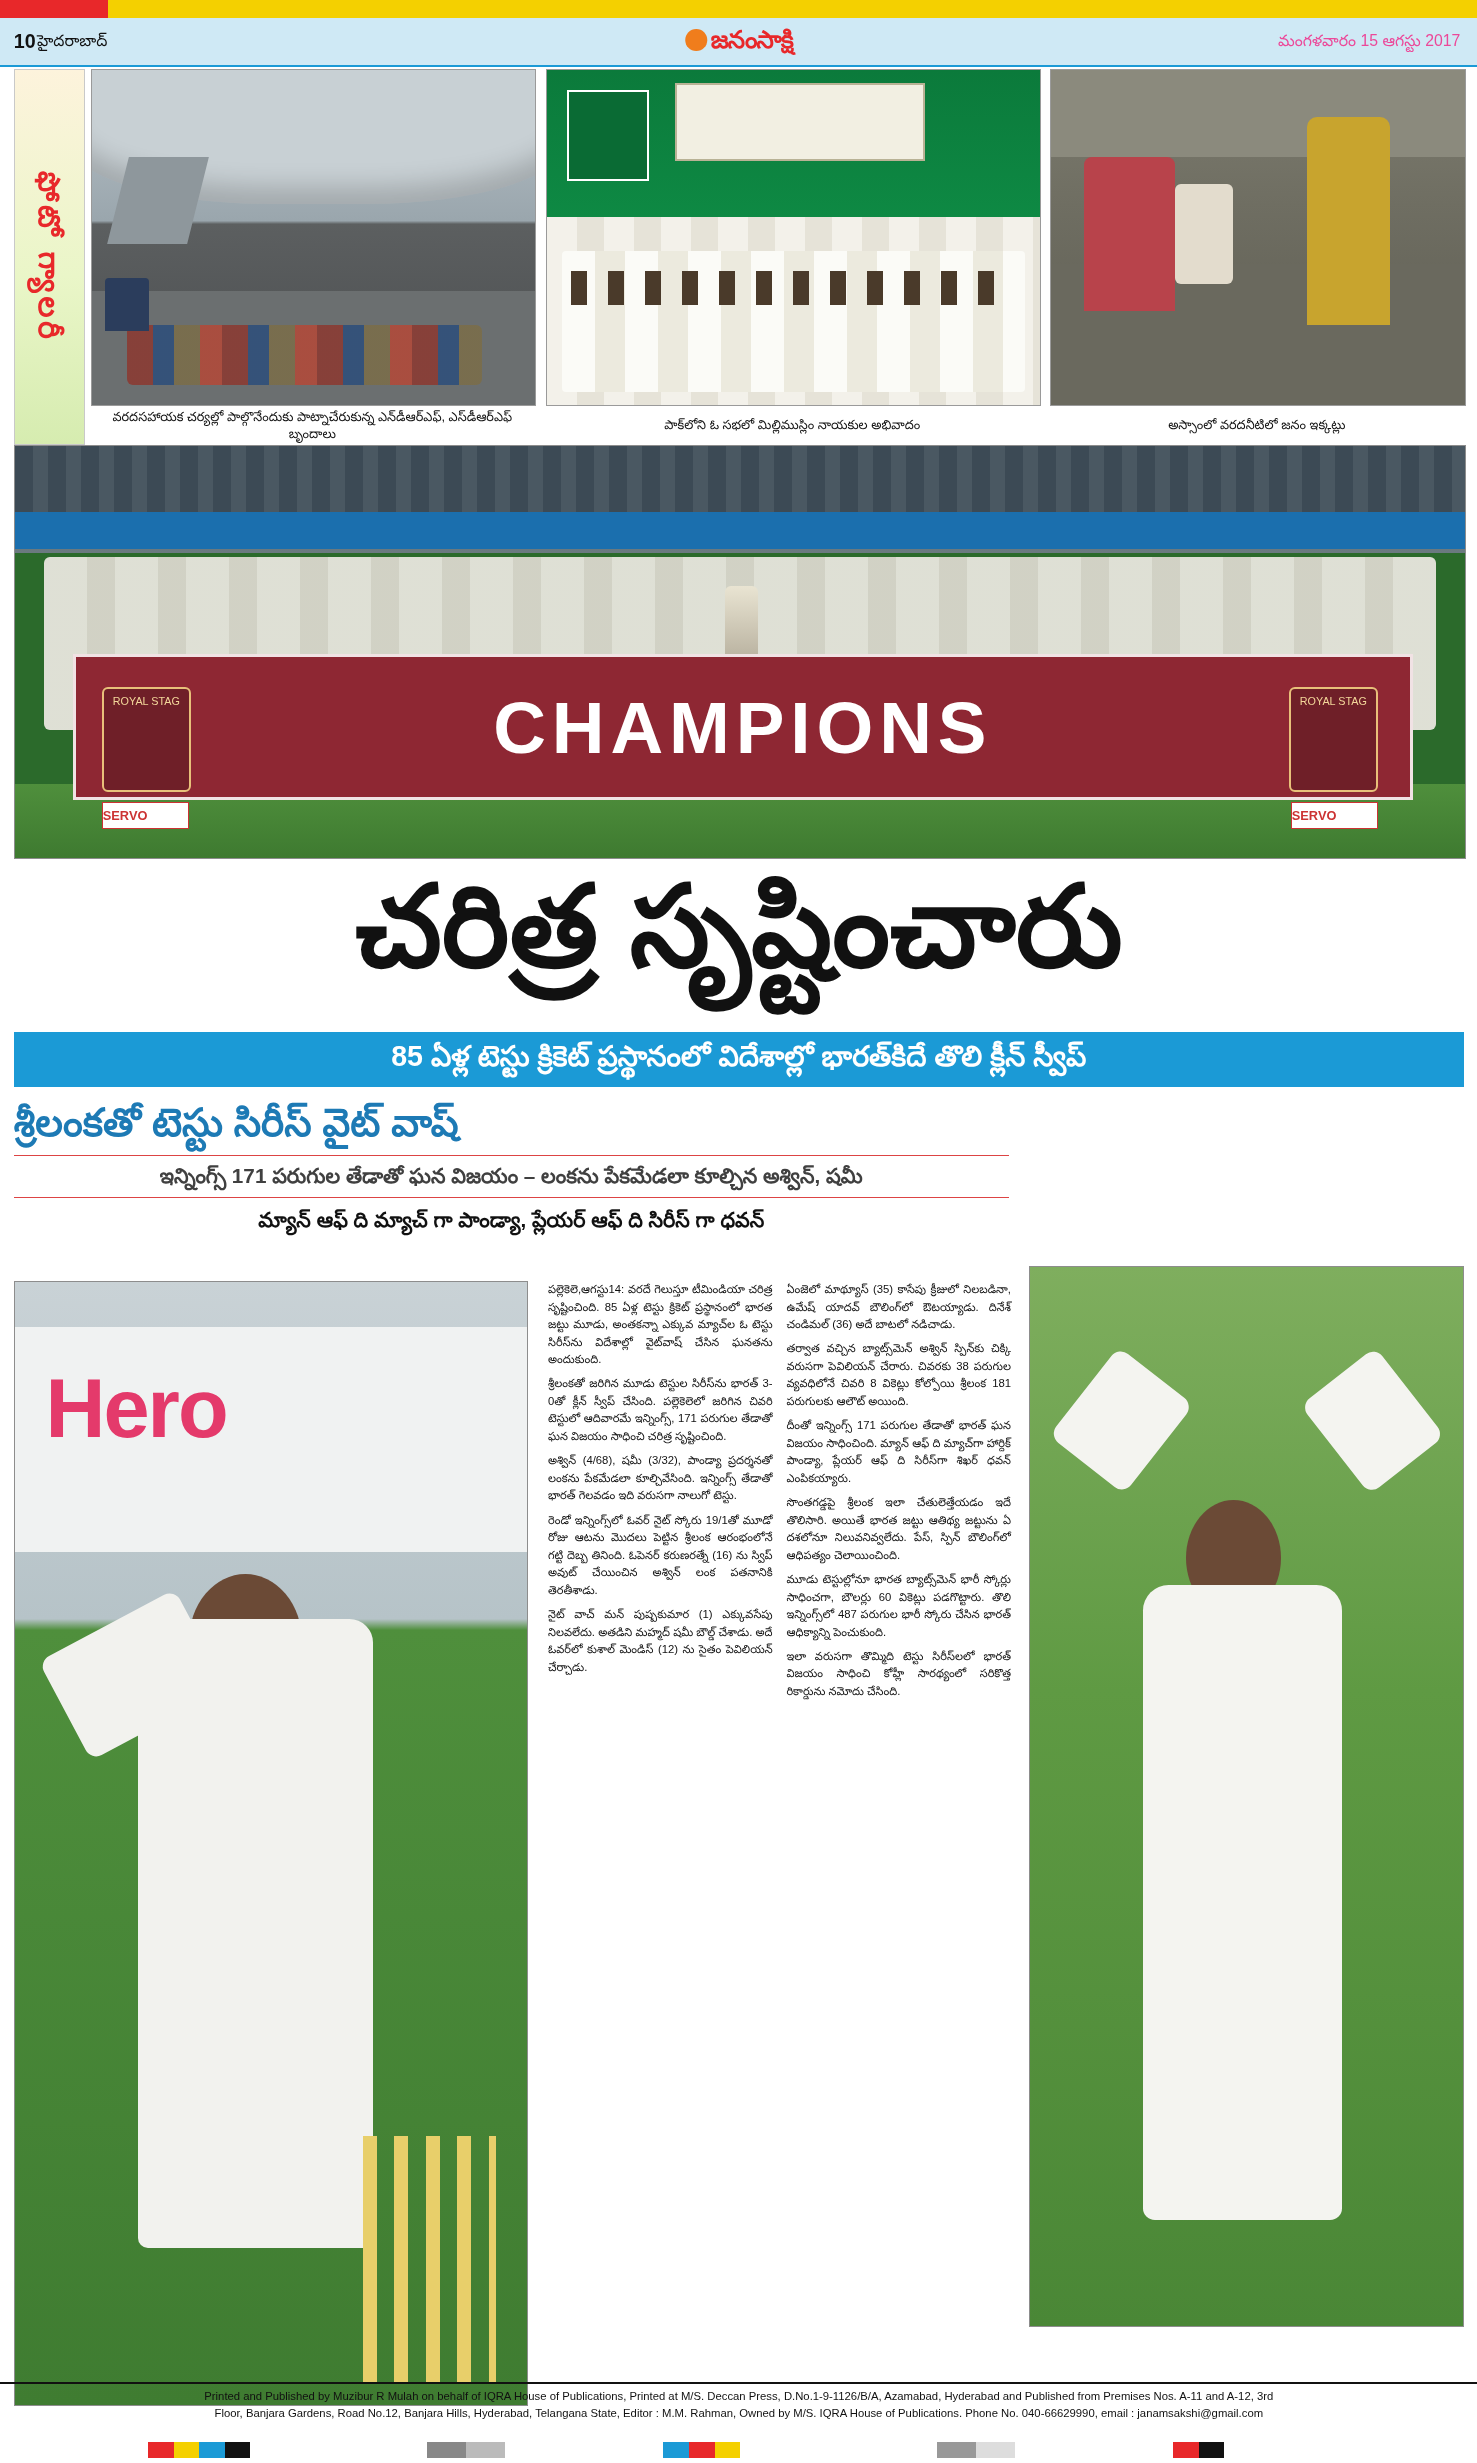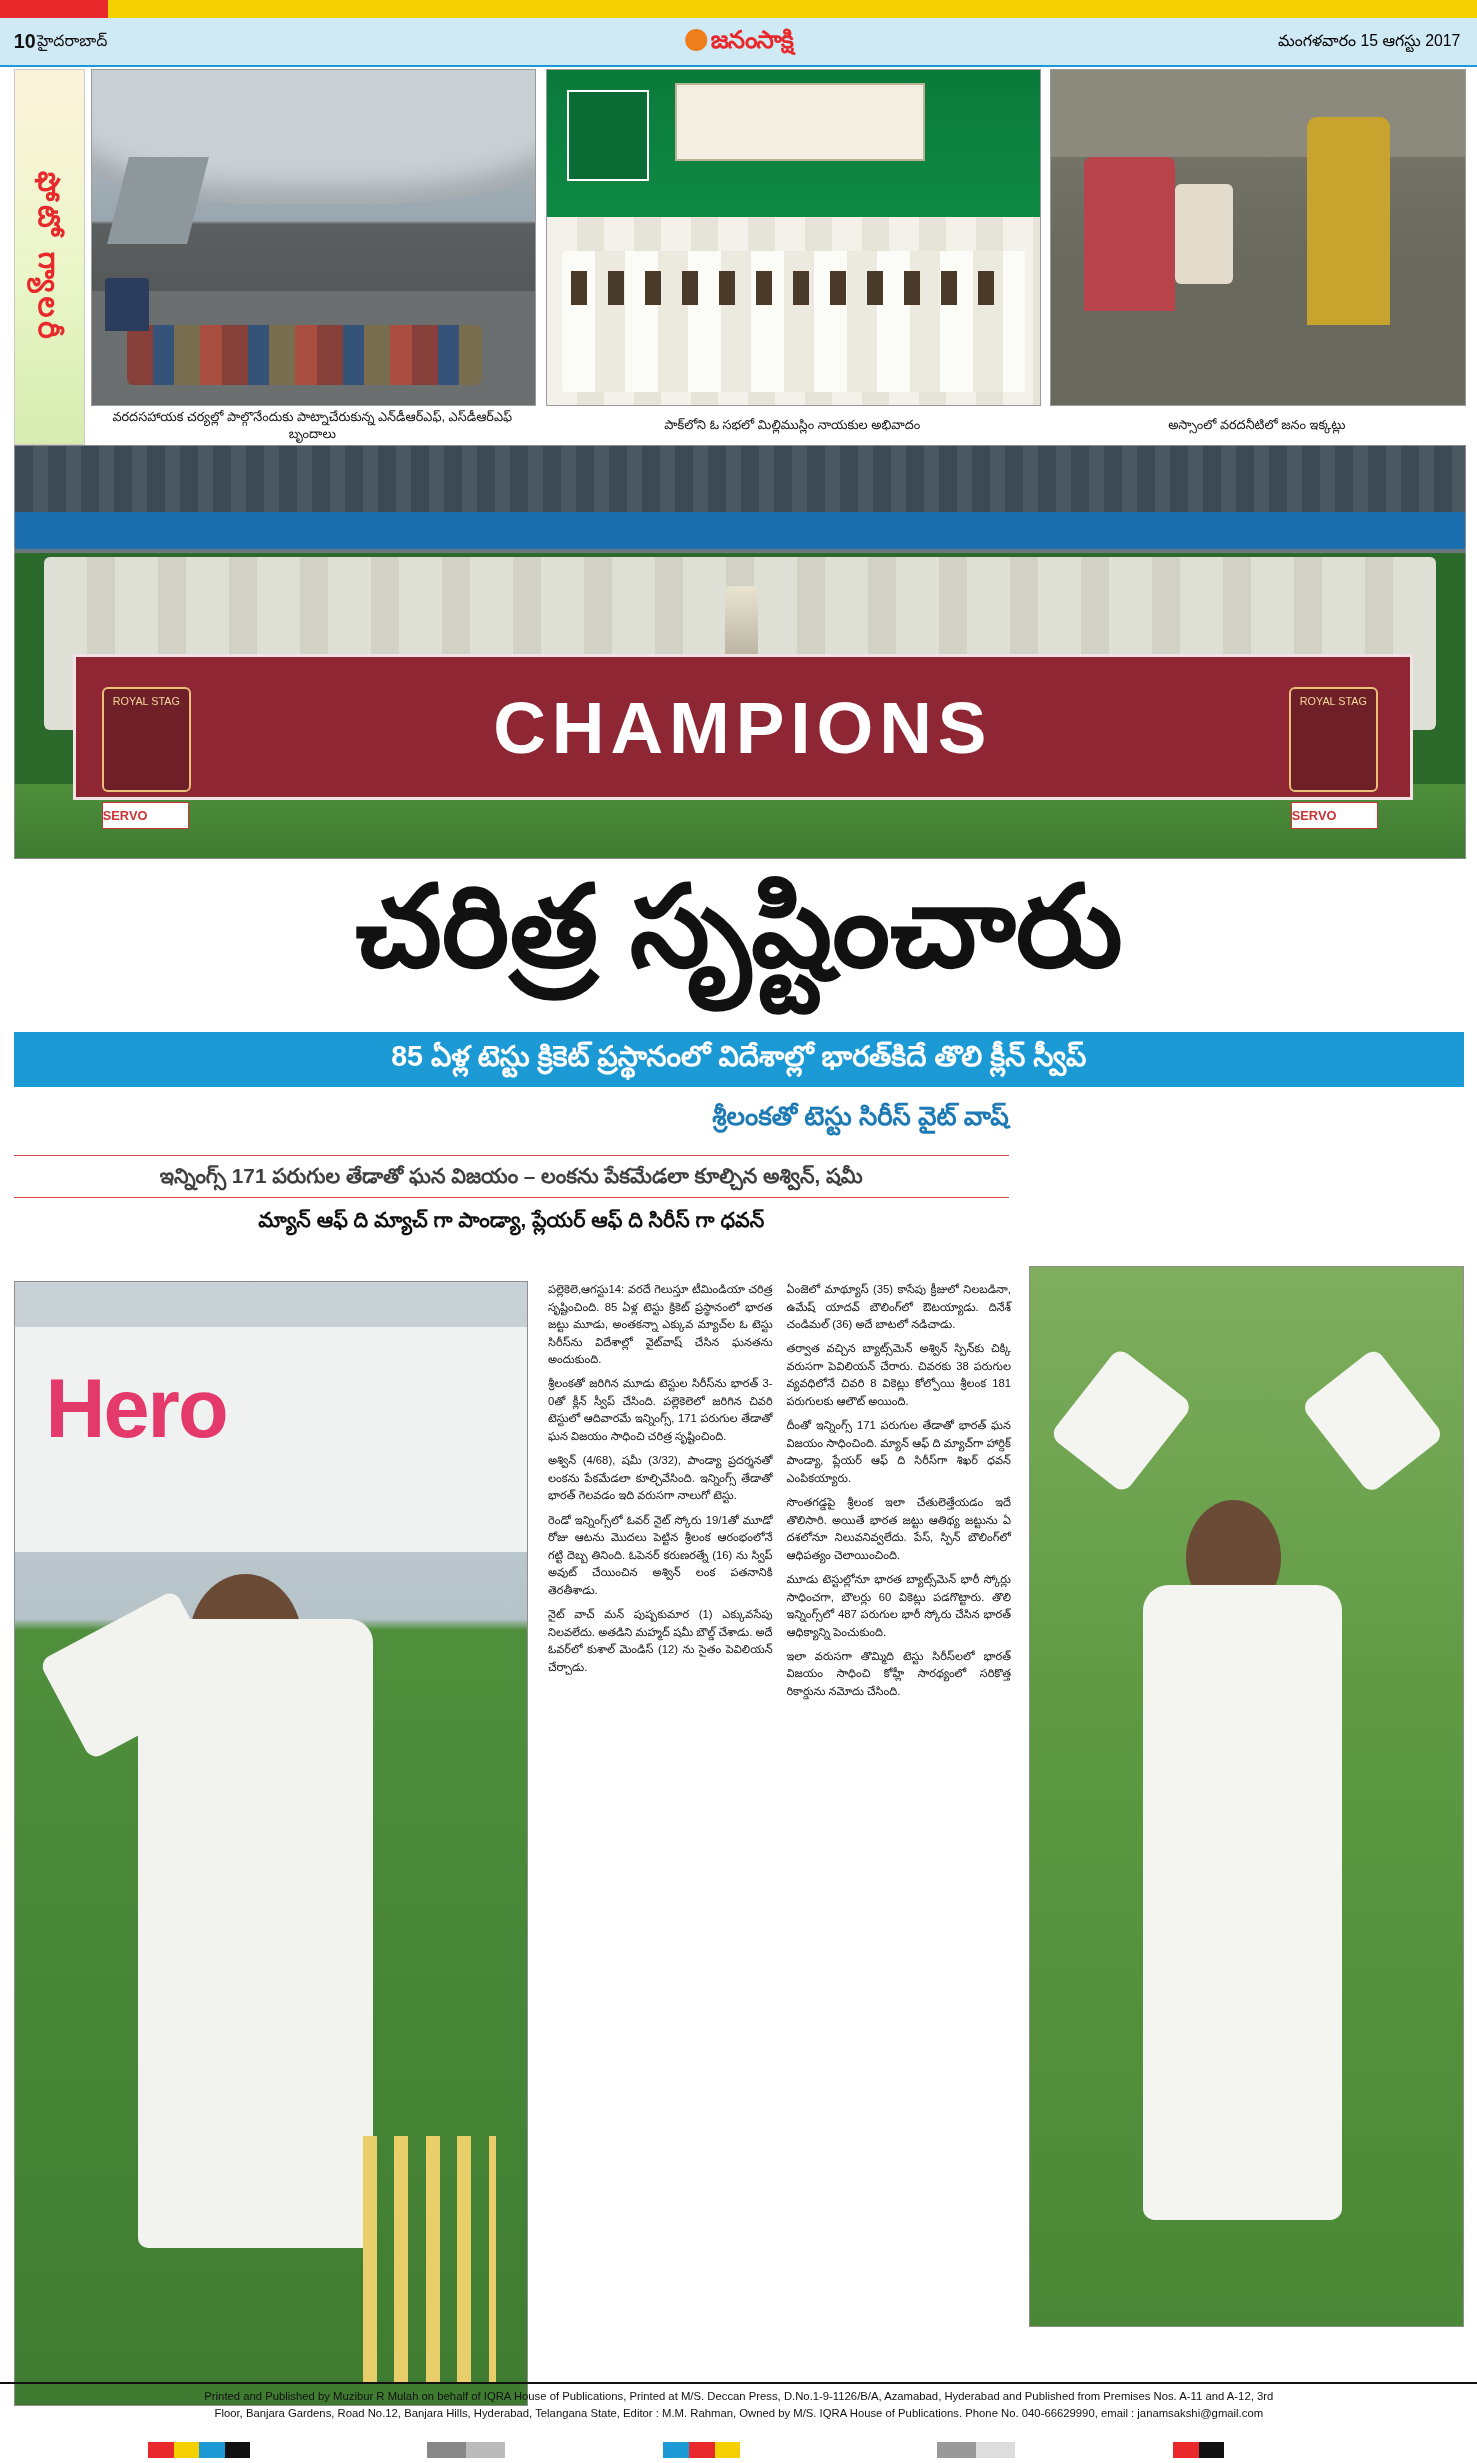--- a/index.html
+++ b/index.html
@@ -9,21 +9,21 @@
   
   .topstrip{position:absolute;top:0;left:0;width:1478px;height:17.7px;background:#e8282a;}
   .topstrip .ybar{position:absolute;left:0;top:0;width:1478px;height:17.7px;background:#f4d000;}
   .topstrip .rbar{position:absolute;left:0;top:0;width:108px;height:17.7px;background:#e8282a;}
 
   .masthead{position:absolute;top:17.7px;left:0;width:1478px;height:47px;background:#cfe9f5;border-bottom:2px solid #1b9ad6;}
   .pagenum{position:absolute;left:13.8px;top:29.6px;font-size:19.7px;font-weight:bold;color:#111;}
   .pagecity{position:absolute;left:37px;top:31.5px;font-size:15.8px;color:#111;}
   .logo{position:absolute;left:50%;top:25.6px;transform:translateX(-50%);font-size:24.6px;font-weight:bold;color:#e8282a;letter-spacing:-1px;}
   .logo .dot{display:inline-block;width:21.7px;height:21.7px;border-radius:50%;background:#f07d1c;margin-right:3.9px;vertical-align:-3px;}
-  .dateline{position:absolute;right:17.7px;top:31.5px;font-size:15.8px;color:#000000;}
+  .dateline{position:absolute;right:17.7px;top:31.5px;font-size:15.8px;color:#ec4899;}
 
   
   .gal{position:absolute;top:69px;left:13.8px;width:1450px;height:374px;}
   .galtab{position:absolute;left:0;top:0;width:69px;height:374px;background:linear-gradient(180deg,#fdf3dc 0%,#eaf6c8 55%,#d6ecb0 100%);border:1px solid #c9c9c9;display:flex;align-items:center;justify-content:center;}
   .galtab span{writing-mode:vertical-rl;font-size:29.6px;font-weight:bold;color:#e8282a;letter-spacing:3.9px;line-height:1.15;}
   .ph{position:absolute;top:0;border:1px solid #9a9a9a;overflow:hidden;background:#ddd;}
   .ph1{left:77px;width:443px;height:335px;}
   .ph2{left:532px;width:493px;height:335px;}
   .ph3{left:1036px;width:414px;height:335px;}
   .cap{position:absolute;font-size:12.8px;text-align:center;color:#111;line-height:1.35;}
@@ -70,21 +70,21 @@
   .mph-servo{position:absolute;width:85px;height:25.6px;background:#fff;border:1px solid #c33;color:#c33;font-size:12.8px;font-weight:bold;line-height:25.6px;}
   .mph-servo.l{left:6%;bottom:7%;}
   .mph-servo.r{right:6%;bottom:7%;}
   .mph-trophy{position:absolute;left:49%;top:34%;width:33px;height:73px;background:linear-gradient(180deg,#e9e4d2,#b9b2a0);border-radius:5.9px 5.9px 2px 2px;}
 
   
   .headline{position:absolute;left:0;top:865px;width:1478px;text-align:center;font-size:114px;line-height:1.08;font-weight:bold;color:#111;}
 
   .ribbon{position:absolute;left:13.8px;top:1032px;width:1450px;height:55px;background:#1b9ad6;color:#fff;display:flex;align-items:center;justify-content:center;font-size:28.6px;font-weight:bold;}
 
-  .sub1{position:absolute;left:13.8px;top:1101px;width:995px;text-align:right;font-size:26px;font-weight:bold;color:#1d7ab5;}
+  .sub1{position:absolute;left:13.8px;top:1101px;width:995px;text-align:left;font-size:39px;font-weight:bold;color:#1d7ab5;}
   .rule{position:absolute;background:#d44;height:1px;}
   .rule1{left:13.8px;top:1155px;width:995px;}
   .sub2{position:absolute;left:13.8px;top:1164px;width:995px;text-align:center;font-size:20.7px;font-weight:bold;color:#404040;}
   .rule2{left:13.8px;top:1197px;width:995px;}
   .sub3{position:absolute;left:13.8px;top:1208px;width:995px;text-align:center;font-size:20.7px;font-weight:bold;color:#111;}
 
   
   .shami{position:absolute;left:13.8px;top:1281px;width:512px;height:1123px;border:1px solid #8d8d8d;overflow:hidden;background:#000000;}
   .sh-bg{position:absolute;inset:0;background:linear-gradient(180deg,#c9d2d6 0%,#b6c3c8 30%,#4f8f3c 31%,#3f7c31 100%);}
   .sh-board{position:absolute;left:0;top:4%;width:100%;height:20%;background:#f0f2f2;}

